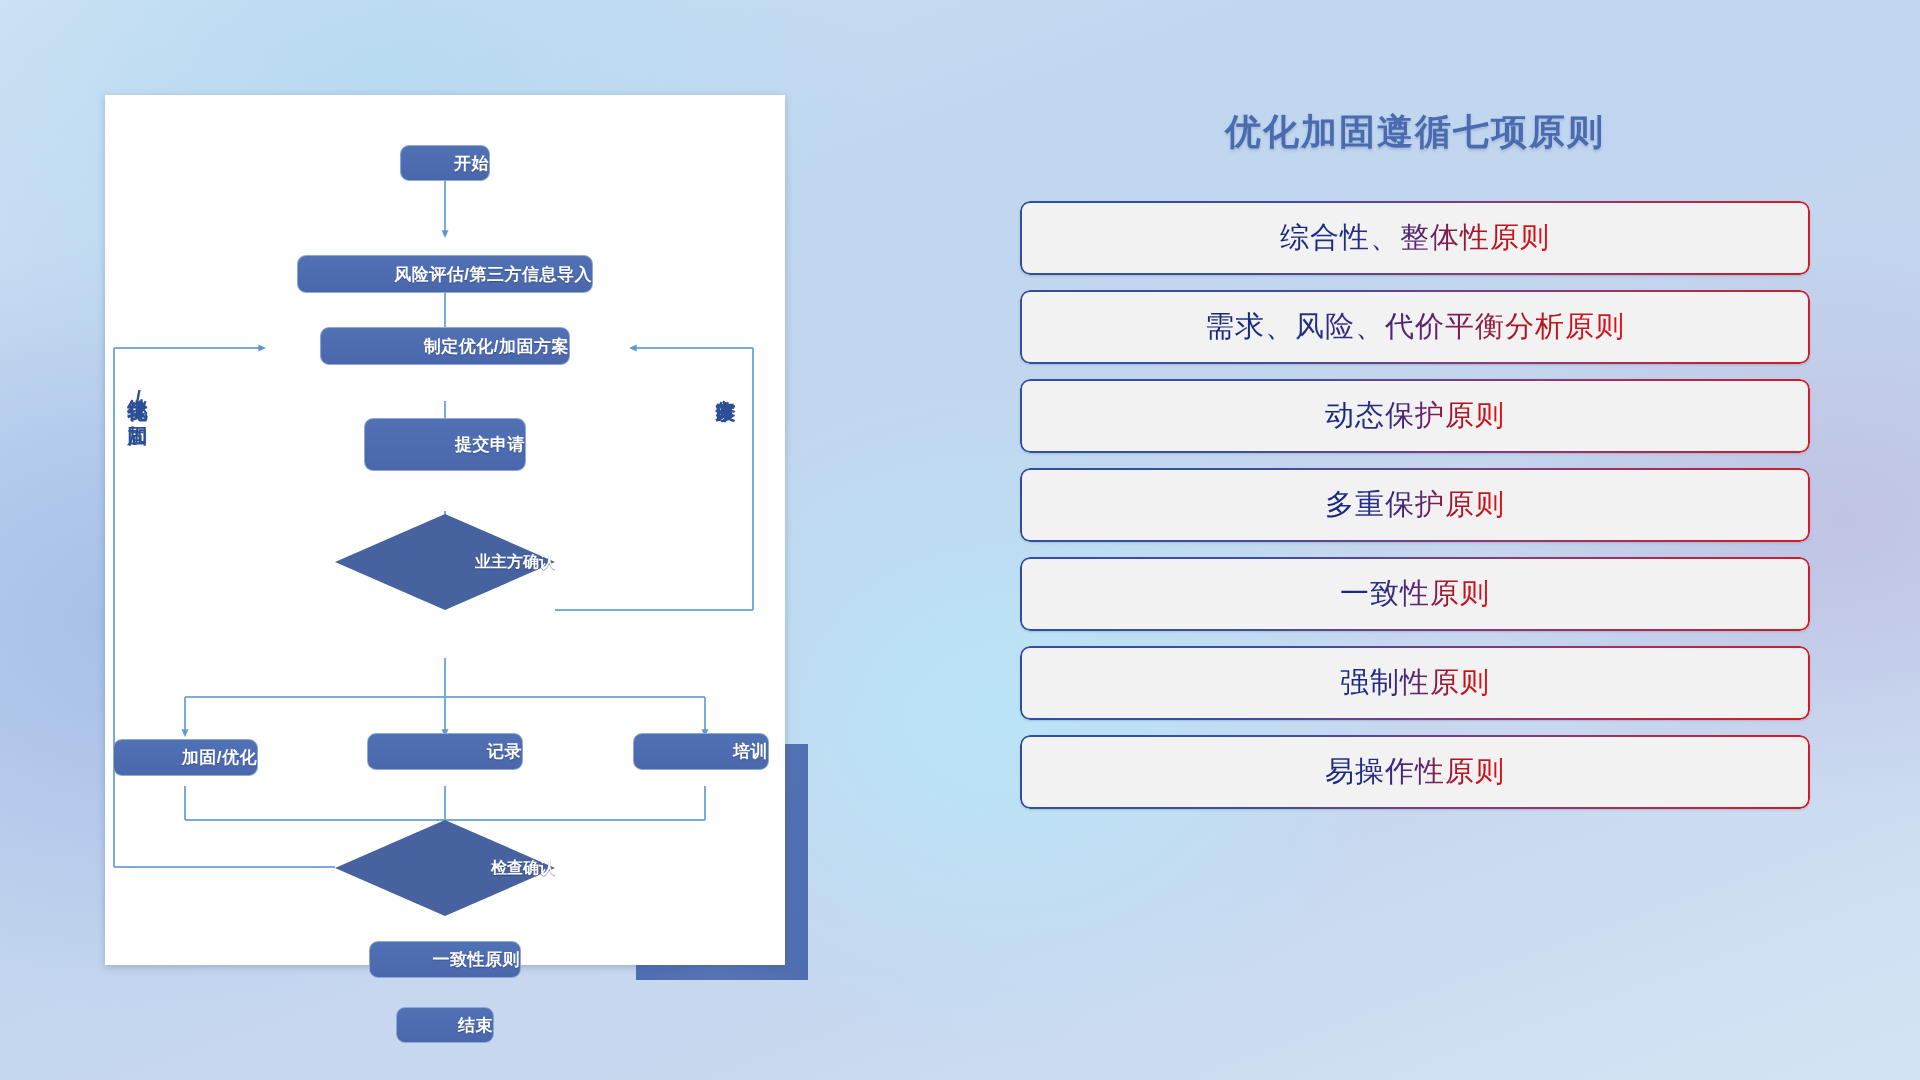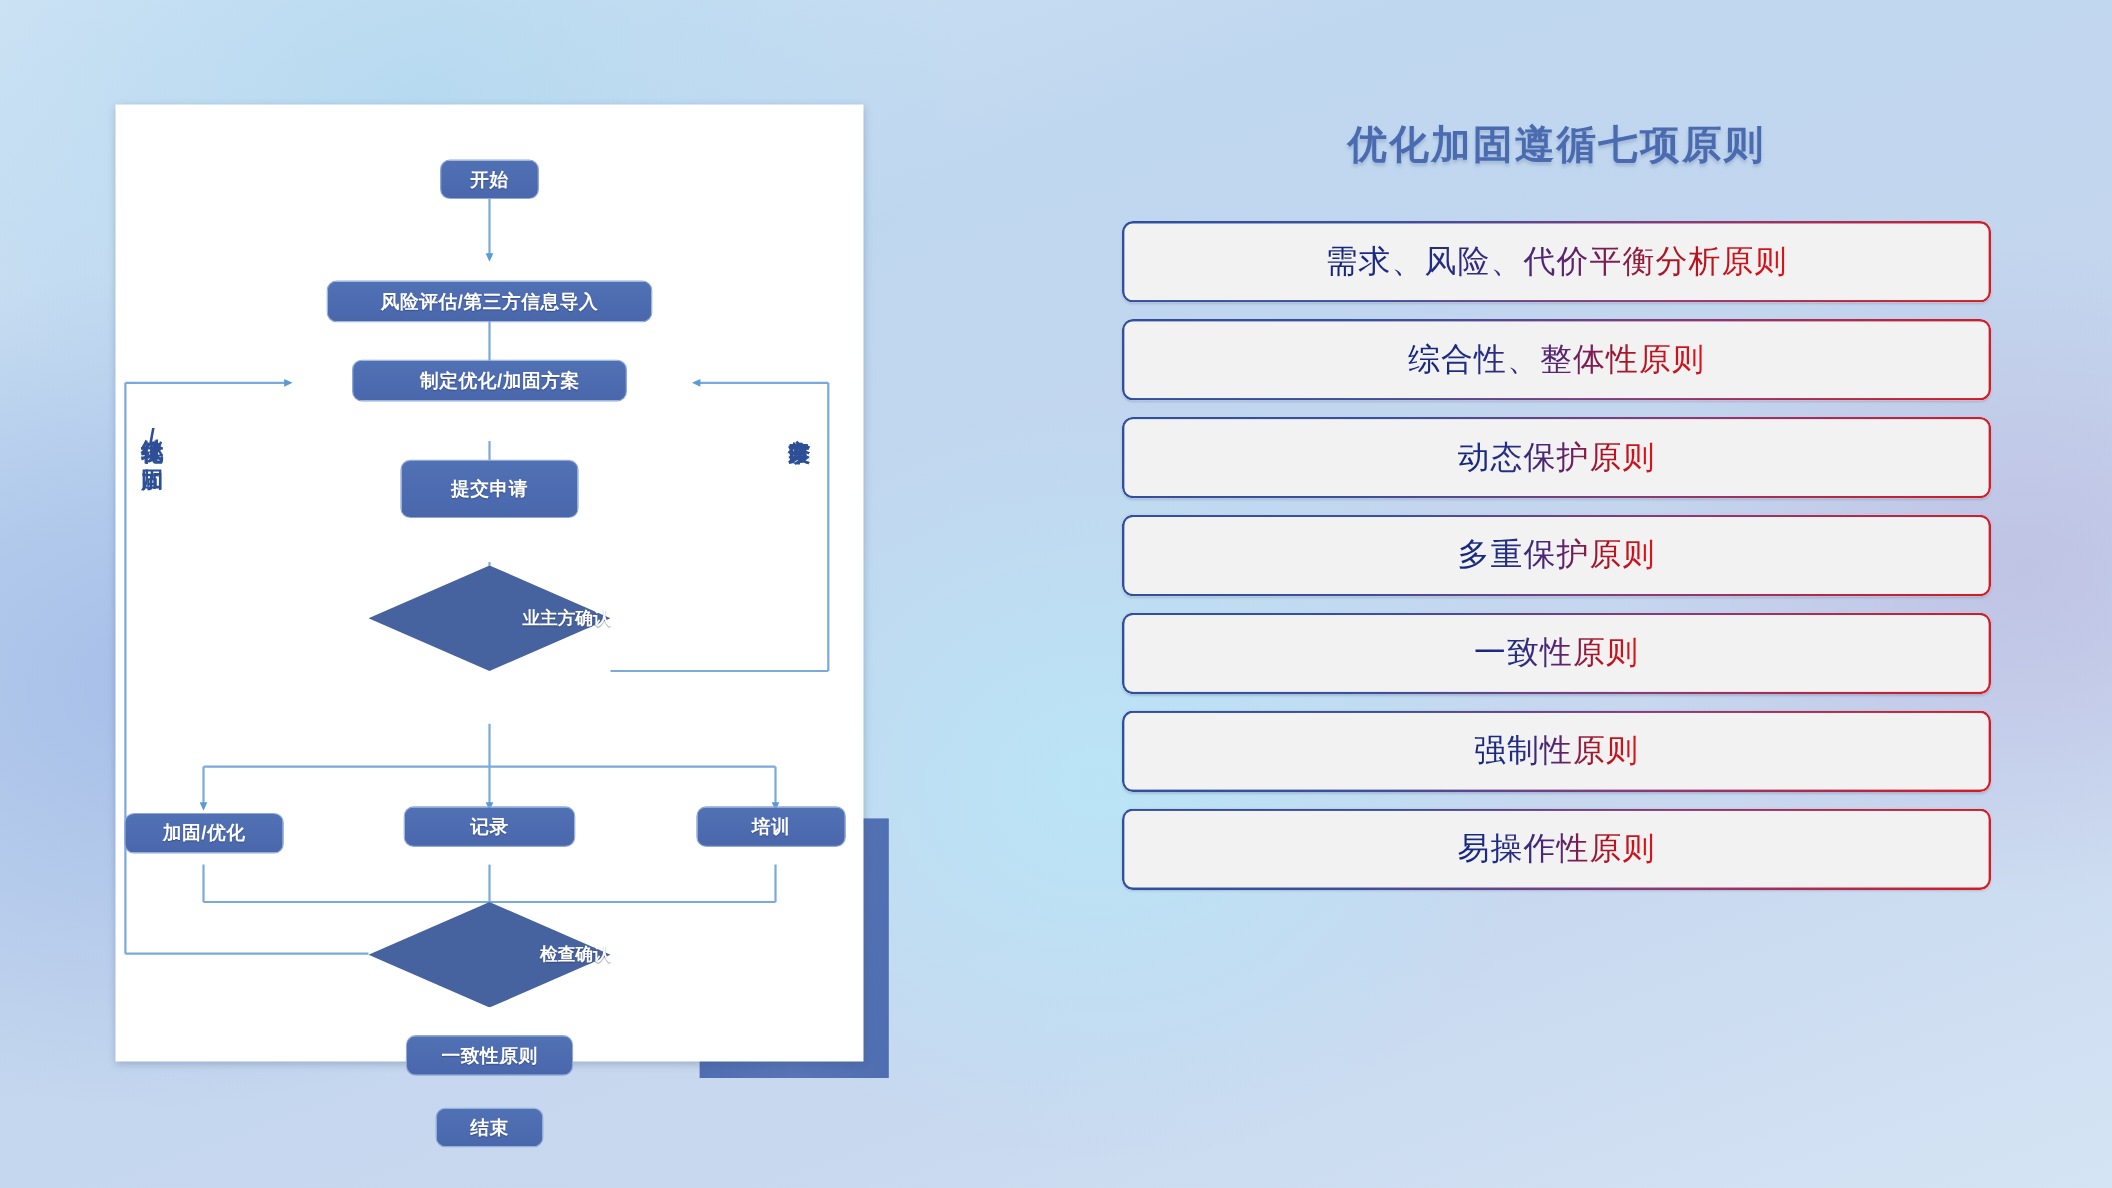--- a/index.html
+++ b/index.html
@@ -43,21 +43,21 @@
     background: #ffffff;
     box-shadow: 0 2px 7px rgba(60,80,120,0.30);
   }
 
   #flow-svg { position: absolute; left: 0; top: 0; width: 680px; height: 870px; }
 
   .node {
     position: absolute;
     display: flex;
     align-items: center;
-    justify-content: center;
+    justify-content: flex-end;
     background: linear-gradient(180deg, #5171b5 0%, #4a67ac 100%);
     border: 1px solid #8ea9d8;
     border-radius: 9px;
     color: #ffffff;
     font-weight: bold;
     font-size: 17px;
     letter-spacing: 0.5px;
     text-shadow: 0 1px 1px rgba(30,45,90,0.45);
     white-space: nowrap;
   }
@@ -264,26 +264,26 @@
 
     <div class="loop-label" style="left:610px; top:288px;">方案修改</div>
 
   </div>
 
   <div id="principles">
 
     <div id="principles-title">优化加固遵循七项原则</div>
 
     <div class="principle">
+      <span class="principle-text">综合性、整体性原则</span>
+    </div>
+    <div class="principle">
       <span class="principle-text">需求、风险、代价平衡分析原则</span>
     </div>
     <div class="principle">
-      <span class="principle-text">综合性、整体性原则</span>
-    </div>
-    <div class="principle">
       <span class="principle-text">动态保护原则</span>
     </div>
     <div class="principle">
       <span class="principle-text">多重保护原则</span>
     </div>
     <div class="principle">
       <span class="principle-text">一致性原则</span>
     </div>
     <div class="principle">
       <span class="principle-text">强制性原则</span>

